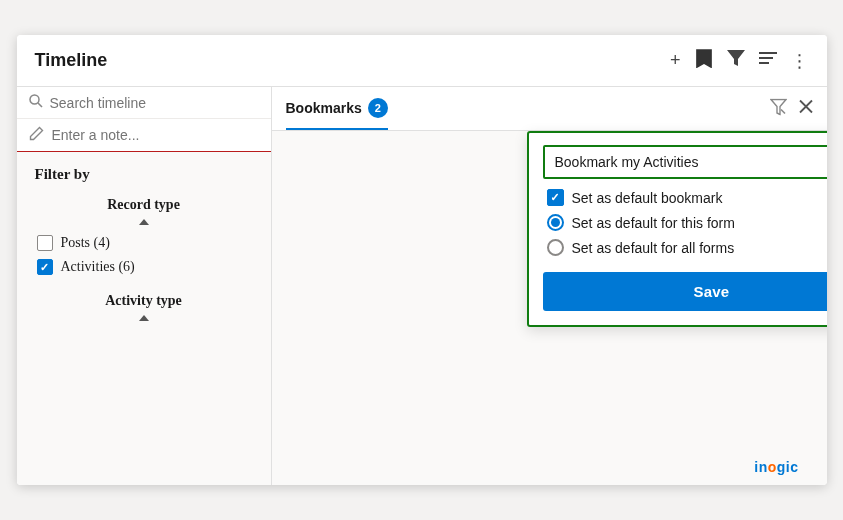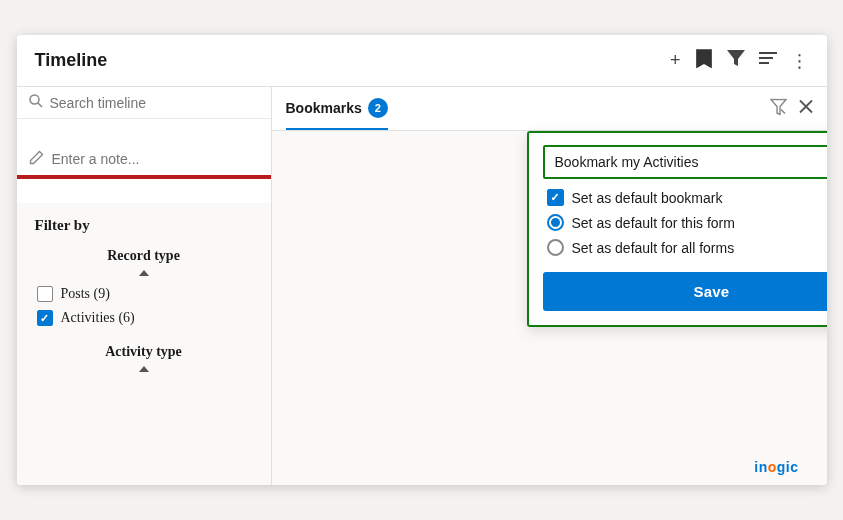--- a/index.html
+++ b/index.html
@@ -273,21 +273,20 @@
       letter-spacing: 0.5px;
     }
     .inogic-logo span { color: #0078d4; }
     
     .left-col {
       display: flex;
       flex-direction: column;
       width: 255px;
       border-right: 1px solid #e0e0e0;
       background: #fff;
-      gap: 24px;
     }
     .left-col-filter {
       background: #faf9f8;
       padding: 14px 18px;
       flex: 1;
       font-family: Liberation Serif, serif;
     }
     
     .top-left-area {
       display: flex;
@@ -333,38 +332,38 @@
       <div class="top-left-area">
         <span class="search-icon-s">
           <svg width="14" height="14" viewBox="0 0 14 14">
               <circle cx="5.5" cy="5.5" r="4.5" stroke="#888" stroke-width="1.5" fill="none"></circle>
               <line x1="9" y1="9" x2="13" y2="13" stroke="#888" stroke-width="1.6"></line>
             </svg>
         </span>
         <input class="search-input" type="text" style="color: rgb(136, 136, 136);" placeholder="Search timeline">
       </div>
 
-      <div class="top-left-area" style="border-bottom:4px solid #b91c1c;">
+      <div class="top-left-area" style="border-bottom:1px solid #b91c1c;">
         <span class="pencil-icon">
           <svg width="15" height="15" viewBox="0 0 15 15">
               <path d="M10.5 1.5l3 3-9 9H1.5v-3l9-9z" stroke="#888" stroke-width="1.4" fill="none"></path>
             </svg>
         </span>
         <input class="note-input" type="text" placeholder="Enter a note..." style="">
       </div>
 
       <div class="left-col-filter">
         <div class="filter-label">Filter by</div>
         <div class="filter-section-title">
           <span>Record type</span>
           <span class="chevron-up"></span>
         </div>
         <div class="filter-item">
           <div class="checkbox"></div>
-          <span>Posts (9)</span>
+          <span>Posts (4)</span>
         </div>
         <div class="filter-item">
           <div class="checkbox checked"></div>
           <span>Activities (6)</span>
         </div>
         <div class="activity-type-section">
           <div class="filter-section-title">
             <span>Activity type</span>
             <span class="chevron-up"></span>
           </div>

